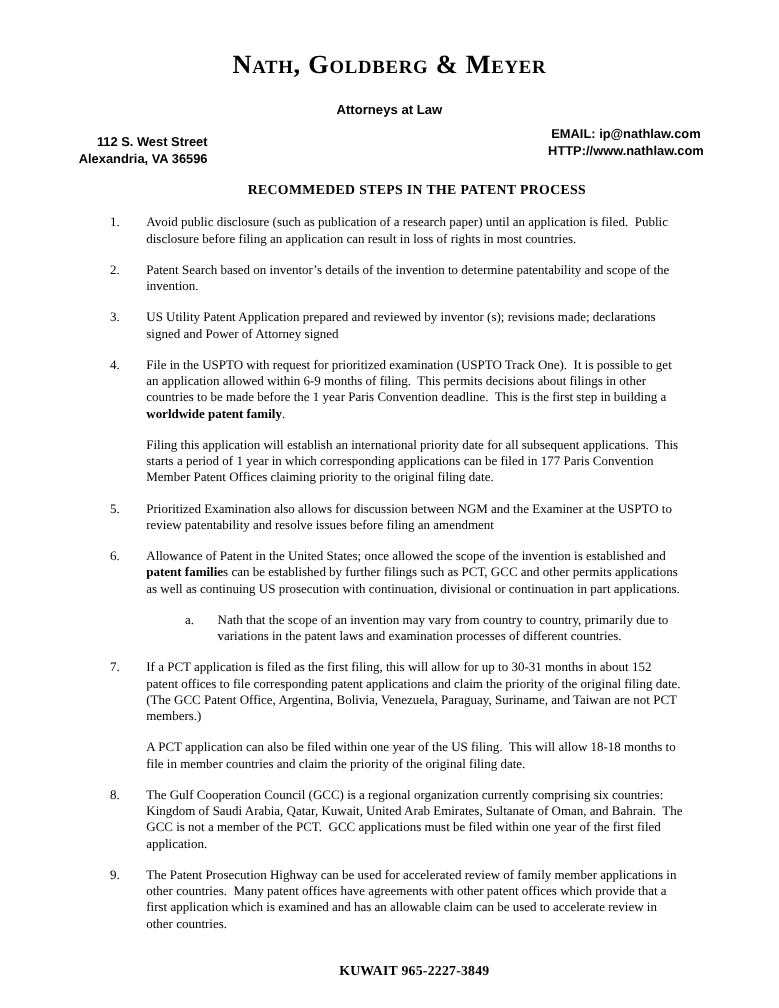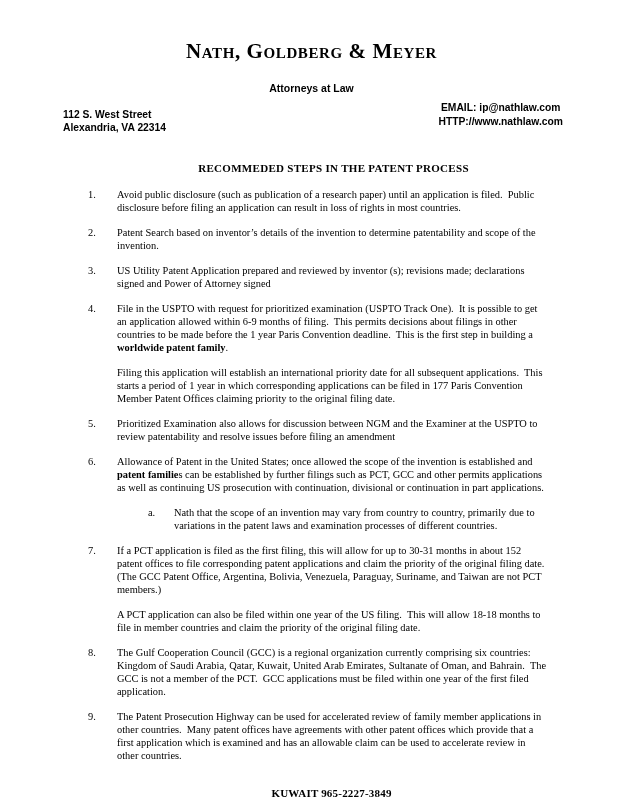--- a/index.html
+++ b/index.html
@@ -33,30 +33,30 @@
     justify-content: space-between;
     align-items: flex-start;
     padding: 0 60px 0 63px;
     margin-top: 7px;
     font-family: "Liberation Sans", sans-serif;
     font-weight: bold;
     font-size: 10.3px;
     line-height: 14px;
   }
   .contact-left  { text-align: left; }
-  .contact-center{ text-align: left; margin-top: 7px; line-height: 13px; }
+  .contact-center{ text-align: right; margin-top: 7px; line-height: 13px; }
   .contact-right { text-align: center; }
 
   
   .doc-title {
     text-align: center;
     font-size: 11px;
     font-weight: bold;
     letter-spacing: 0.3px;
-    margin-top: 28px;
+    margin-top: 12px;
     white-space: pre-wrap;
     padding-left: 44px;
   }
   .steps {
     margin: 14px 75px 0 88px; 
     font-size: 10.4px;
     line-height: 13px;
   }
   .item { display: flex; }
   .item .num { flex: 0 0 17px; }
@@ -81,21 +81,21 @@
 
 <div class="page">
 
   <header>
     <div class="firm-name">Nath, Goldberg &amp; Meyer</div>
     <div class="tagline">Attorneys at Law</div>
 
     <div class="contact-row">
       <div class="contact-center">
         <div>112 S. West Street</div>
-        <div>Alexandria, VA 22314</div>
+        <div>Alexandria, VA 36596</div>
       </div>
       <div class="contact-right">
         <div>EMAIL: ip@nathlaw.com</div>
         <div>HTTP://www.nathlaw.com</div>
       </div>
     </div>
   </header>
 
   <main>
     <div class="doc-title">RECOMMEDED STEPS IN THE PATENT PROCESS</div>

